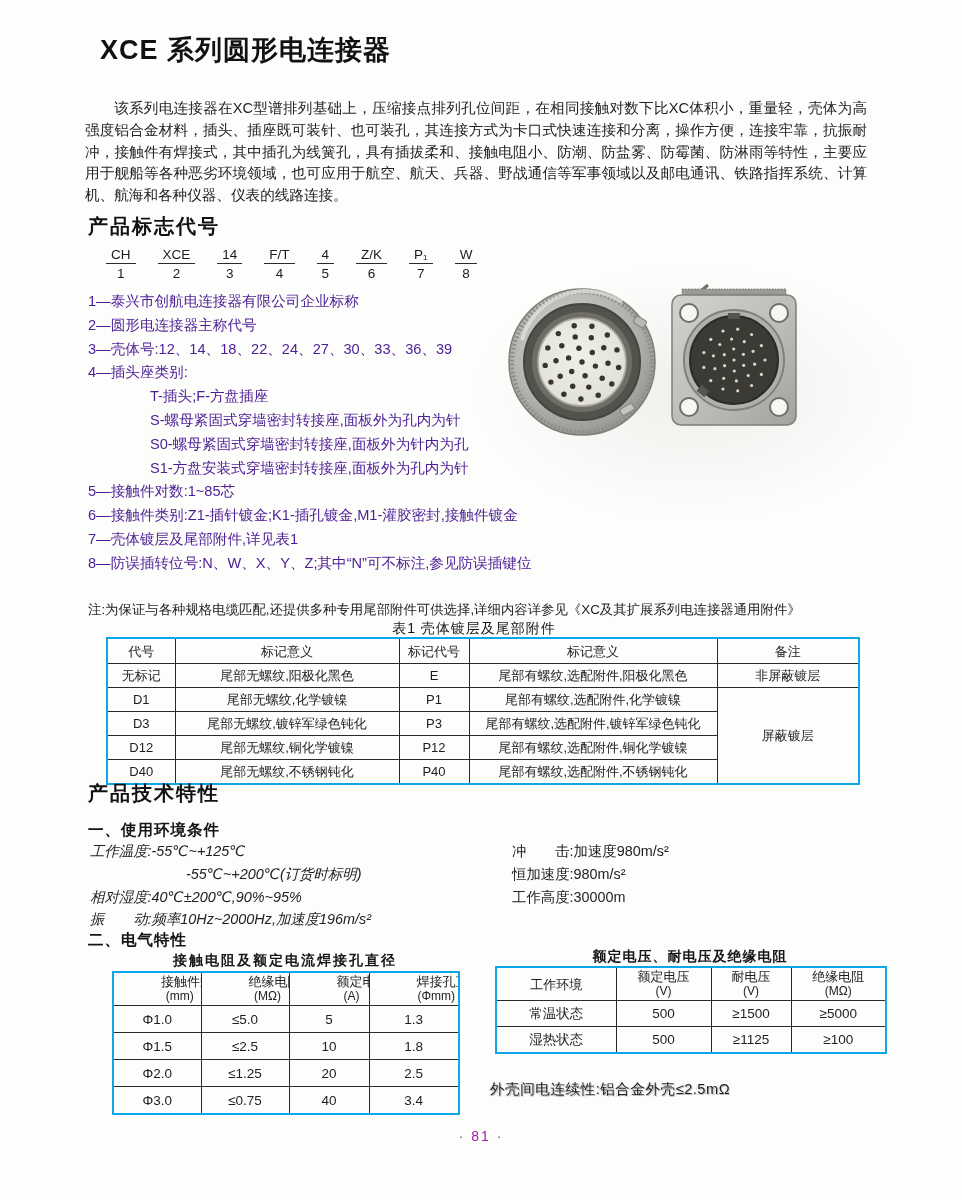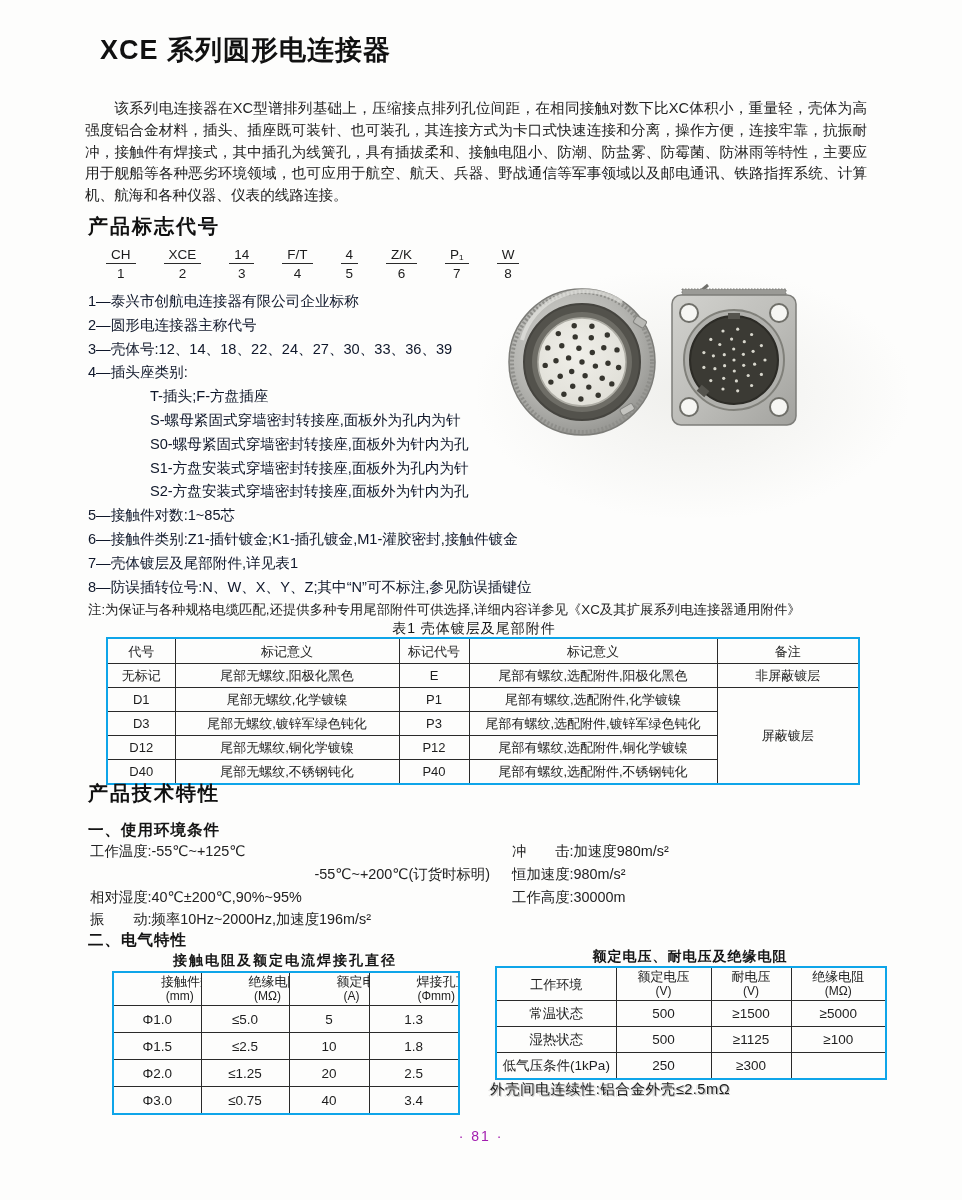--- a/index.html
+++ b/index.html
@@ -21,26 +21,26 @@
     left:85px;top:82px;width:782px;
     font-size:14.6px;line-height:21.8px;
     text-indent:2em;text-align:justify;color:#222;margin-top:16px;
   }
   .sec-heading{
     font-size:20px;font-weight:bold;letter-spacing:2px;color:#111;
   }
   .h-marking{left:88px;top:213px;}
   .h-tech{left:88px;top:780px;}
   
-  .code-line{left:106px;top:247px;display:flex;gap:28px;}
+  .code-line{left:106px;top:247px;display:flex;gap:22px;}
   .frac{display:inline-block;text-align:center;}
   .frac-top{display:block;border-bottom:1.5px solid #2a2a2a;padding:0 5px 1px;font-size:13.5px;line-height:15px;}
   .frac-bottom{display:block;font-size:13.5px;line-height:15px;padding-top:2px;}
   
-  .mark-list{left:88px;top:290px;width:720px;font-size:14.6px;line-height:23.8px;color:#0f172a;}
+  .mark-list{left:88px;top:290px;width:720px;font-size:14.6px;line-height:23.8px;color:#4c1d95;}
   .mark-sub{padding-left:62px;}
   .note-line{left:88px;top:601px;width:790px;font-size:13.4px;color:#222;}
   .tbl-caption{font-size:14px;color:#161616;text-align:center;letter-spacing:1px;}
   .cap-table1{left:88px;top:620px;width:772px;}
   
   table{border-collapse:collapse;table-layout:fixed;}
   th,td{
     border:1px solid #2a2a2a;
     font-size:13px;line-height:15px;
     text-align:center;vertical-align:middle;
@@ -48,23 +48,23 @@
     overflow:hidden;white-space:nowrap;
   }
   .t1{left:106px;top:637px;width:752px;}
   .t1 th{height:22px;font-weight:normal;}
   .t1 td{height:21px;}
   table{border:2px solid #0ea5e9;}
   .env-sub,.elec-sub{font-size:15.5px;font-weight:bold;letter-spacing:1px;color:#141414;}
   .env-sub{left:88px;top:820px;}
   .elec-sub{left:88px;top:930px;}
   .env-col{font-size:14.4px;line-height:22.8px;color:#222;}
-  .env-left{left:90px;top:840px;width:400px;}
+  .env-left{left:90px;top:840px;width:400px;font-style:italic;}
   .env-right{left:512px;top:840px;width:380px;}
-  .env-indent{padding-left:96px;text-align:right;}
+  .env-indent{padding-left:96px;}
   .cap-solder{left:112px;top:952px;width:346px;font-weight:bold;letter-spacing:2px;}
   .cap-voltage{left:495px;top:948px;width:390px;font-weight:bold;letter-spacing:1px;}
   .t-solder{left:112px;top:971px;width:346px;}
   .t-solder th{height:19px;font-weight:normal;padding-left:47px;}
   .t-solder td{height:24px;font-size:13.5px;}
   .t-voltage{left:495px;top:966px;width:390px;}
   .t-voltage th{height:18px;font-weight:normal;}
   .t-voltage td{height:23px;font-size:13.5px;}
   .hdr-name{display:block;}
   .hdr-unit{display:block;font-size:12px;}
@@ -237,21 +237,20 @@
 
 <div class="abs mark-list">
   <div>1—泰兴市创航电连接器有限公司企业标称</div>
   <div>2—圆形电连接器主称代号</div>
   <div>3—壳体号:12、14、18、22、24、27、30、33、36、39</div>
   <div>4—插头座类别:</div>
   <div class="mark-sub">T-插头;F-方盘插座</div>
   <div class="mark-sub">S-螺母紧固式穿墙密封转接座,面板外为孔内为针</div>
   <div class="mark-sub">S0-螺母紧固式穿墙密封转接座,面板外为针内为孔</div>
   <div class="mark-sub">S1-方盘安装式穿墙密封转接座,面板外为孔内为针</div>
-  <div class="mark-sub">S2-方盘安装式穿墙密封转接座,面板外为针内为孔</div>
   <div>5—接触件对数:1~85芯</div>
   <div>6—接触件类别:Z1-插针镀金;K1-插孔镀金,M1-灌胶密封,接触件镀金</div>
   <div>7—壳体镀层及尾部附件,详见表1</div>
   <div>8—防误插转位号:N、W、X、Y、Z;其中“N”可不标注,参见防误插键位</div>
 </div>
 
 <div class="abs note-line">注:为保证与各种规格电缆匹配,还提供多种专用尾部附件可供选择,详细内容详参见《XC及其扩展系列电连接器通用附件》</div>
 
 <div class="abs tbl-caption cap-table1">表1  壳体镀层及尾部附件</div>
 
@@ -412,24 +411,18 @@
     <td>500</td>
     <td>≥1500</td>
     <td>≥5000</td>
   </tr>
   <tr>
     <td>湿热状态</td>
     <td>500</td>
     <td>≥1125</td>
     <td>≥100</td>
   </tr>
-  <tr>
-    <td>低气压条件(1kPa)</td>
-    <td>250</td>
-    <td>≥300</td>
-    <td></td>
-  </tr>
 </tbody>
   </table>
 
 <div class="abs shell-note">外壳间电连续性:铝合金外壳≤2.5mΩ</div>
 
 <div class="abs page-num">· 81 ·</div>
 
 </body></html>

